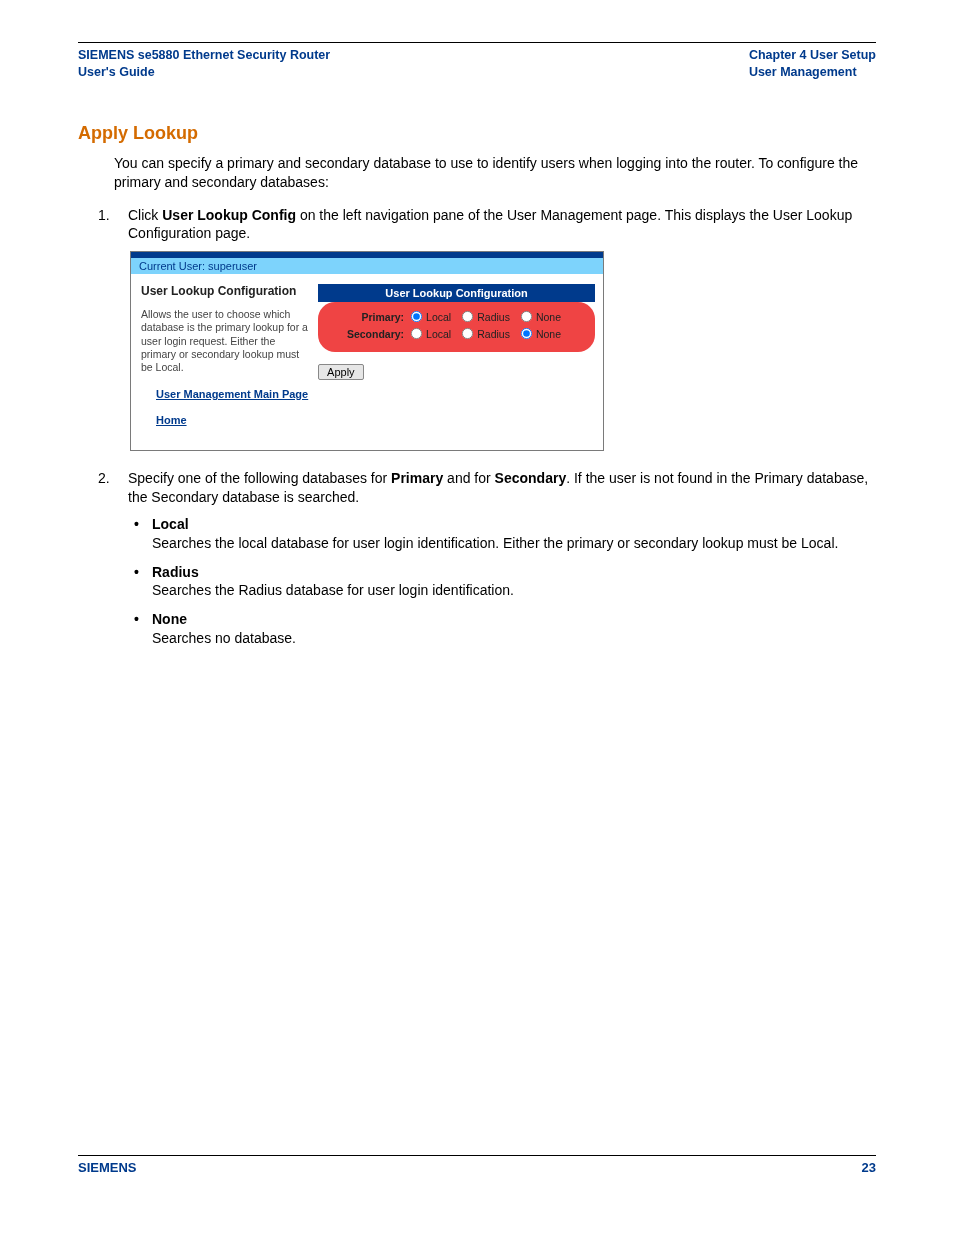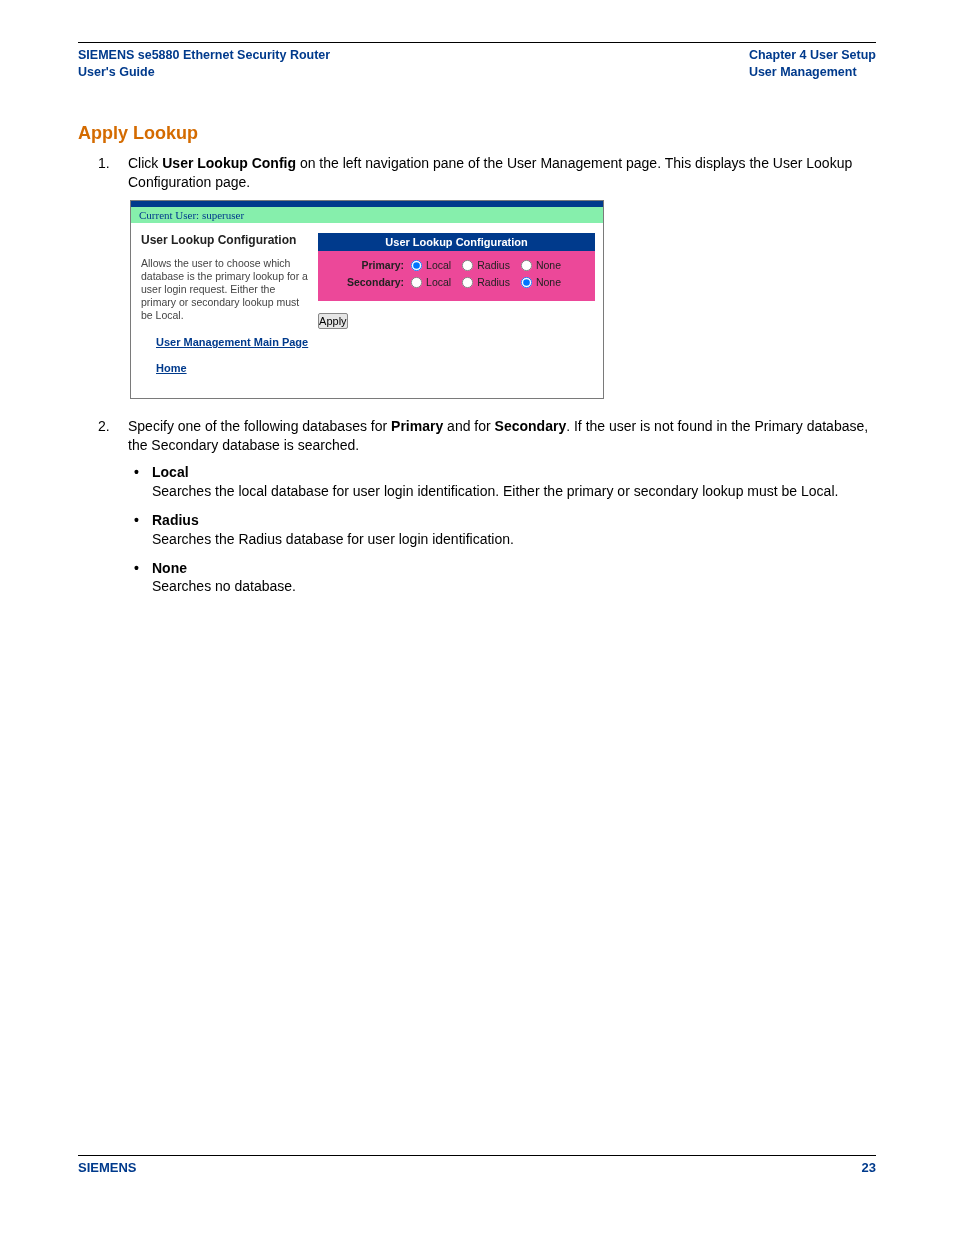--- a/index.html
+++ b/index.html
@@ -57,25 +57,24 @@
     font-family: Tahoma, Arial, sans-serif;
     font-size: 11px;
     color: #333;
     background: #fff;
   }
   .ss-topbar {
     background: #003a8c;
     height: 6px;
   }
   .ss-userbar {
-    background: #86efac;
+    background: #7dd3fc;
     color: #003a8c;
     font-size: 11px;
     padding: 2px 8px;
-    font-family: Liberation Serif, serif;
   }
   .ss-body {
     display: flex;
   }
   .ss-left {
     width: 196px;
     padding: 10px 8px 10px 10px;
     box-sizing: border-box;
   }
   .ss-left-title {
@@ -106,37 +105,38 @@
   }
   .ss-panel-head {
     background: #003a8c;
     color: #fff;
     font-weight: bold;
     text-align: center;
     font-size: 11px;
     padding: 3px 0;
   }
   .ss-panel-body {
-    background: #ec4899;
+    background: #ef4444;
     padding: 8px 24px;
+    border-radius: 17px;
   }
   .ss-row {
     display: flex;
     align-items: center;
     font-size: 10.5px;
     color: #222;
     margin-bottom: 4px;
   }
   .ss-row .lbl { width: 62px; text-align: right; font-weight: bold; padding-right: 6px; }
   .ss-row .opt { display: flex; align-items: center; margin-right: 10px; }
   .ss-row .opt input { margin: 0 3px 0 0; transform: scale(0.85); }
   .ss-apply {
     margin-top: 12px;
     font-size: 11px;
-    padding: 1px 0;
+    padding: 1px 8px;
     background: #e6e6e6;
     border: 1px solid #888;
     border-radius: 2px;
     cursor: pointer;
   }
   .bullet-block { margin-left: 56px; margin-bottom: 10px; }
   .bullet-row { display: flex; font-size: 14px; line-height: 1.35; }
   .bullet-row .dot { width: 18px; flex-shrink:0; font-weight: bold; }
   .bullet-row .bt { flex:1; }
   .bullet-title { font-weight: bold; }
@@ -170,20 +170,21 @@
       <div>User's Guide</div>
     </div>
     <div class="header-right">
       <div>Chapter 4  User Setup</div>
       <div>User Management</div>
     </div>
   </div>
 
   <div class="section-title">Apply Lookup</div>
 
+  <p class="body-text indent">You can specify a primary and secondary database to use to identify users when logging into the router. To configure the primary and secondary databases:</p>
 
   <div class="num-item">
     <div class="num">1.</div>
     <div class="txt">
       <span>Click </span><b>User Lookup Config</b><span> on the left navigation pane of the User Management page. This displays the User Lookup Configuration page.</span>
     </div>
   </div>
 
   <div class="screenshot">
     <div class="ss-topbar"></div>

